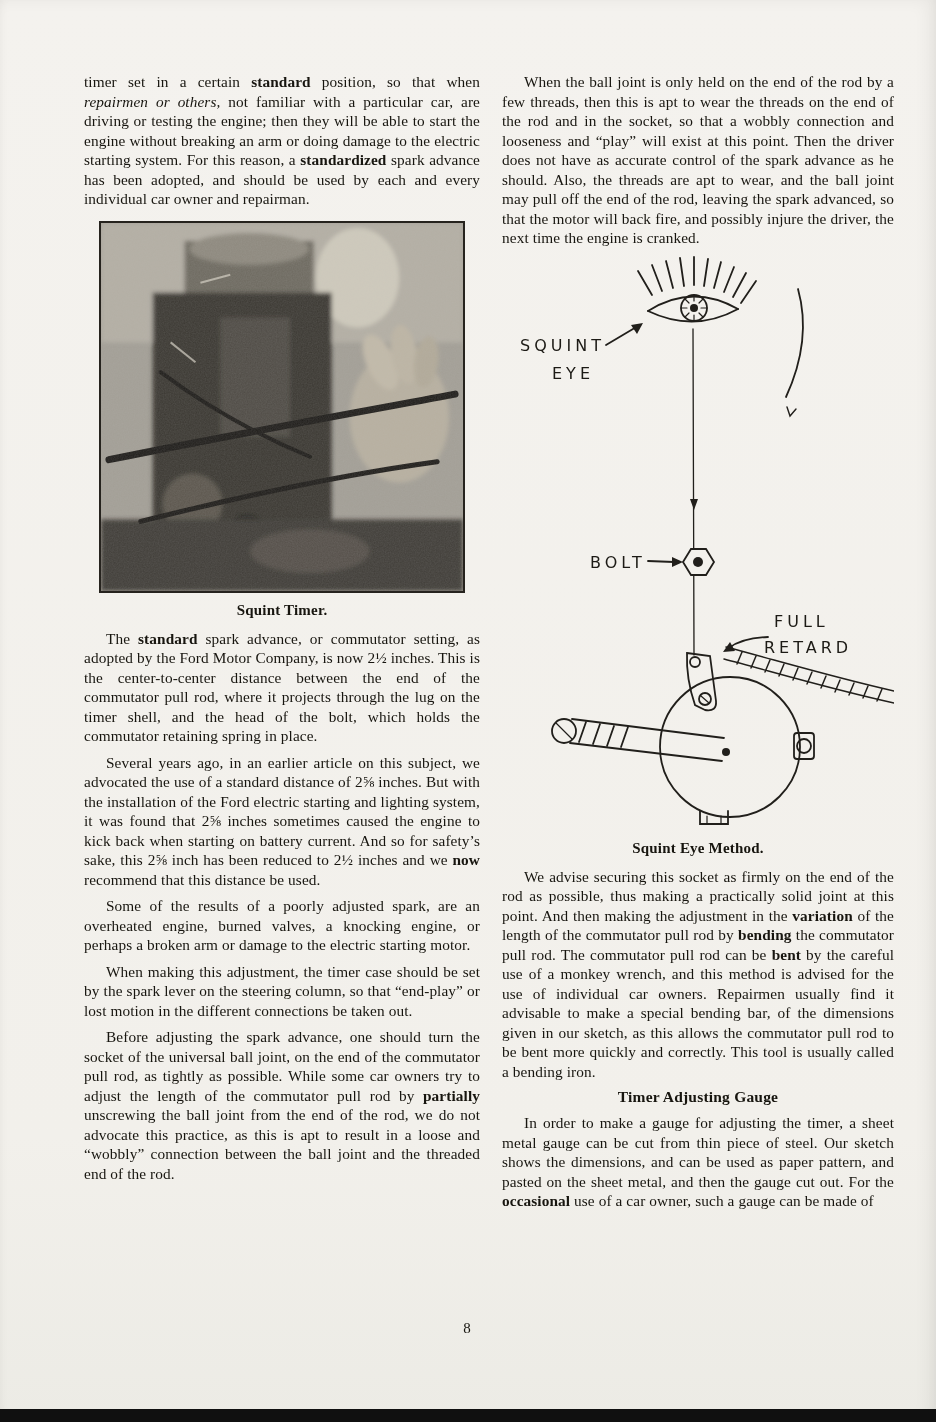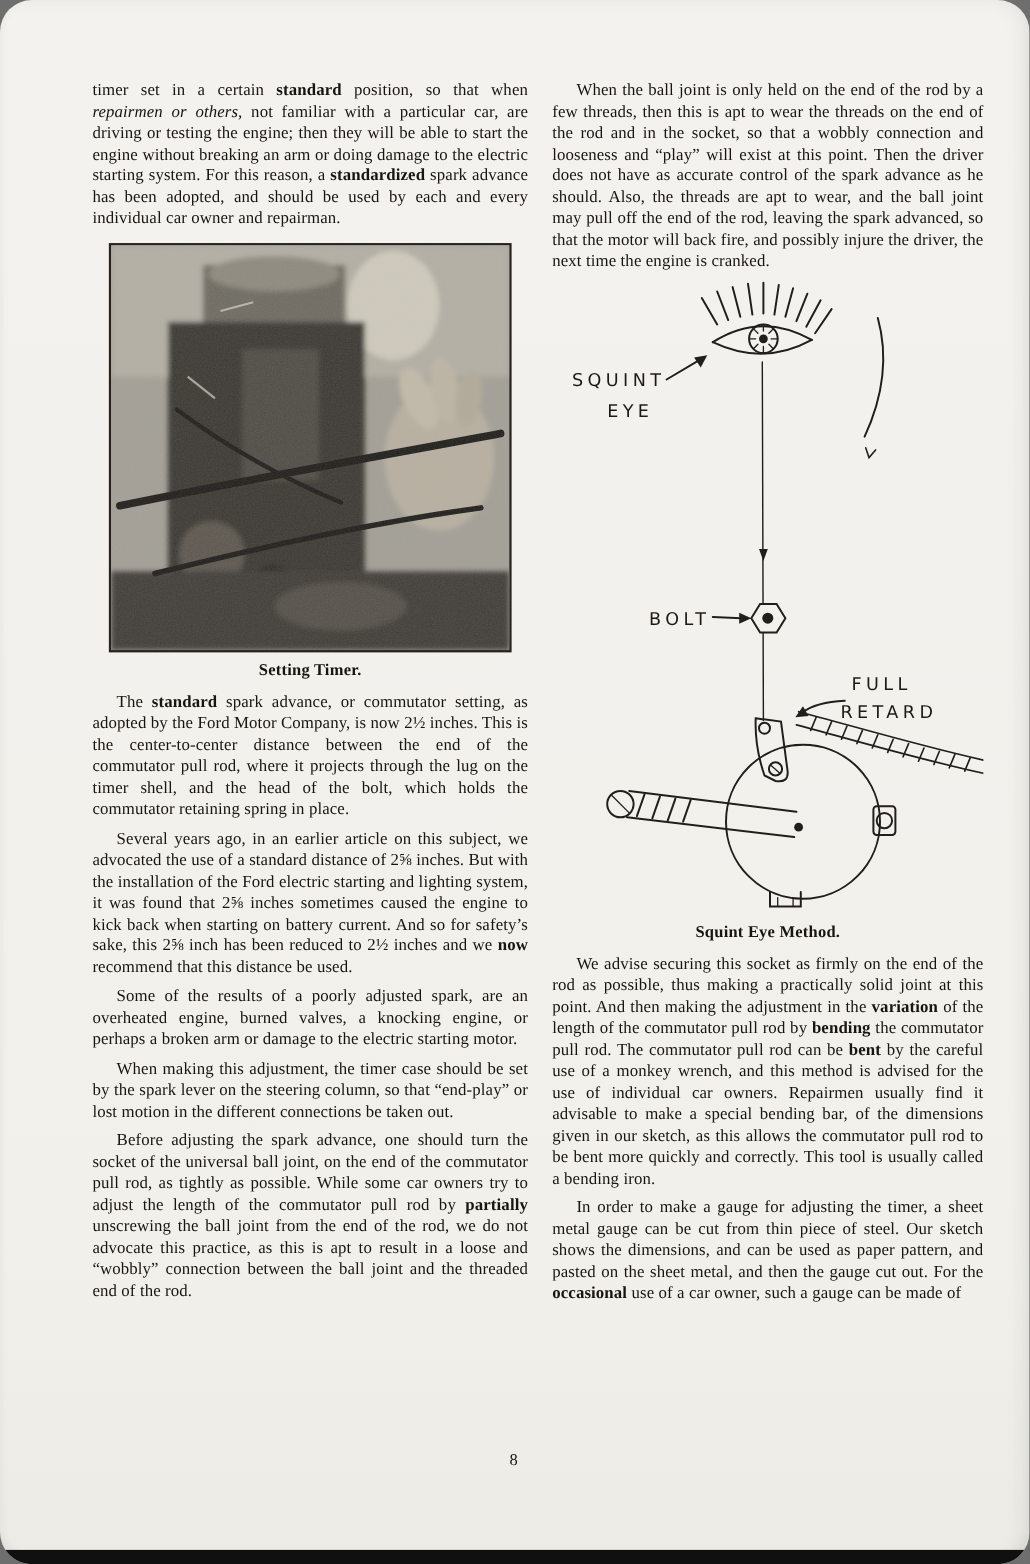--- a/index.html
+++ b/index.html
@@ -5,21 +5,20 @@
   html,body{margin:0;padding:0;background:#6e6e6e;}
   .page{
     position:relative;
     width:936px;height:1422px;
     margin:0 auto;
     background:linear-gradient(180deg,#f4f2ee 0%,#f2f0eb 80%,#ecebe5 100%);
     box-shadow:inset -8px 0 16px rgba(0,0,0,0.05), inset 0 -6px 10px rgba(0,0,0,0.05);
     font-family:"Liberation Serif","DejaVu Serif",serif;
     color:#17150f;
     overflow:hidden;
-    border-radius:29px;
   }
   .col{position:absolute;top:72px;}
   .col-left{left:84px;width:396px;}
   .col-right{left:502px;width:392px;}
   p.body{
     font-size:15.3px;line-height:19.5px;text-align:justify;
     margin:0 0 7px 0;text-indent:22px;letter-spacing:0.1px;
   }
   p.no-indent{text-indent:0;}
   figure{margin:0;}
@@ -94,21 +93,21 @@
             <path d="M40 300 C 140 275 250 252 338 240" stroke-width="5"></path>
             <path d="M60 150 C 100 180 150 210 210 235" stroke-width="4"></path>
           </g>
           <g stroke="#d8d3c6" stroke-width="2" fill="none" opacity="0.7">
             <path d="M100 60 L 130 52"></path>
             <path d="M70 120 L 95 140"></path>
           </g>
           <rect width="364" height="370" filter="url(#grain)" opacity="0.5"></rect>
         </svg>
       </div>
-      <figcaption>Setting Timer.</figcaption>
+      <figcaption>Squint Timer.</figcaption>
     </figure>
 
     <p class="body">The <b>standard</b> spark advance, or commutator setting, as adopted by the Ford Motor Company, is now 2½ inches. This is the center-to-center distance between the end of the commutator pull rod, where it projects through the lug on the timer shell, and the head of the bolt, which holds the commutator retaining spring in place.</p>
     <p class="body">Several years ago, in an earlier article on this subject, we advocated the use of a standard distance of 2⅝ inches. But with the installation of the Ford electric starting and lighting system, it was found that 2⅝ inches sometimes caused the engine to kick back when starting on battery current. And so for safety’s sake, this 2⅝ inch has been reduced to 2½ inches and we <b>now</b> recommend that this distance be used.</p>
     <p class="body">Some of the results of a poorly adjusted spark, are an overheated engine, burned valves, a knocking engine, or perhaps a broken arm or damage to the electric starting motor.</p>
     <p class="body">When making this adjustment, the timer case should be set by the spark lever on the steering column, so that “end-play” or lost motion in the different connections be taken out.</p>
     <p class="body">Before adjusting the spark advance, one should turn the socket of the universal ball joint, on the end of the commutator pull rod, as tightly as possible. While some car owners try to adjust the length of the commutator pull rod by <b>partially</b> unscrewing the ball joint from the end of the rod, we do not advocate this practice, as this is apt to result in a loose and “wobbly” connection between the ball joint and the threaded end of the rod.</p>
   </div>
 
   <div class="col col-right">
@@ -212,19 +211,20 @@
           <text x="88" y="313">BOLT</text>
           <text x="272" y="372">FULL</text>
           <text x="262" y="398">RETARD</text>
         </g>
       </svg>
       <figcaption>Squint Eye Method.</figcaption>
     </figure>
 
     <p class="body">We advise securing this socket as firmly on the end of the rod as possible, thus making a practically solid joint at this point. And then making the adjustment in the <b>variation</b> of the length of the commutator pull rod by <b>bending</b> the commutator pull rod. The commutator pull rod can be <b>bent</b> by the careful use of a monkey wrench, and this method is advised for the use of individual car owners. Repairmen usually find it advisable to make a special bending bar, of the dimensions given in our sketch, as this allows the commutator pull rod to be bent more quickly and correctly. This tool is usually called a bending iron.</p>
 
+    <h3 class="section-heading">Timer Adjusting Gauge</h3>
 
     <p class="body">In order to make a gauge for adjusting the timer, a sheet metal gauge can be cut from thin piece of steel. Our sketch shows the dimensions, and can be used as paper pattern, and pasted on the sheet metal, and then the gauge cut out. For the <b>occasional</b> use of a car owner, such a gauge can be made of</p>
   </div>
 
   <div class="page-number">8</div>
   <div class="bottom-bar"></div>
 </div>
 
 </body></html>

